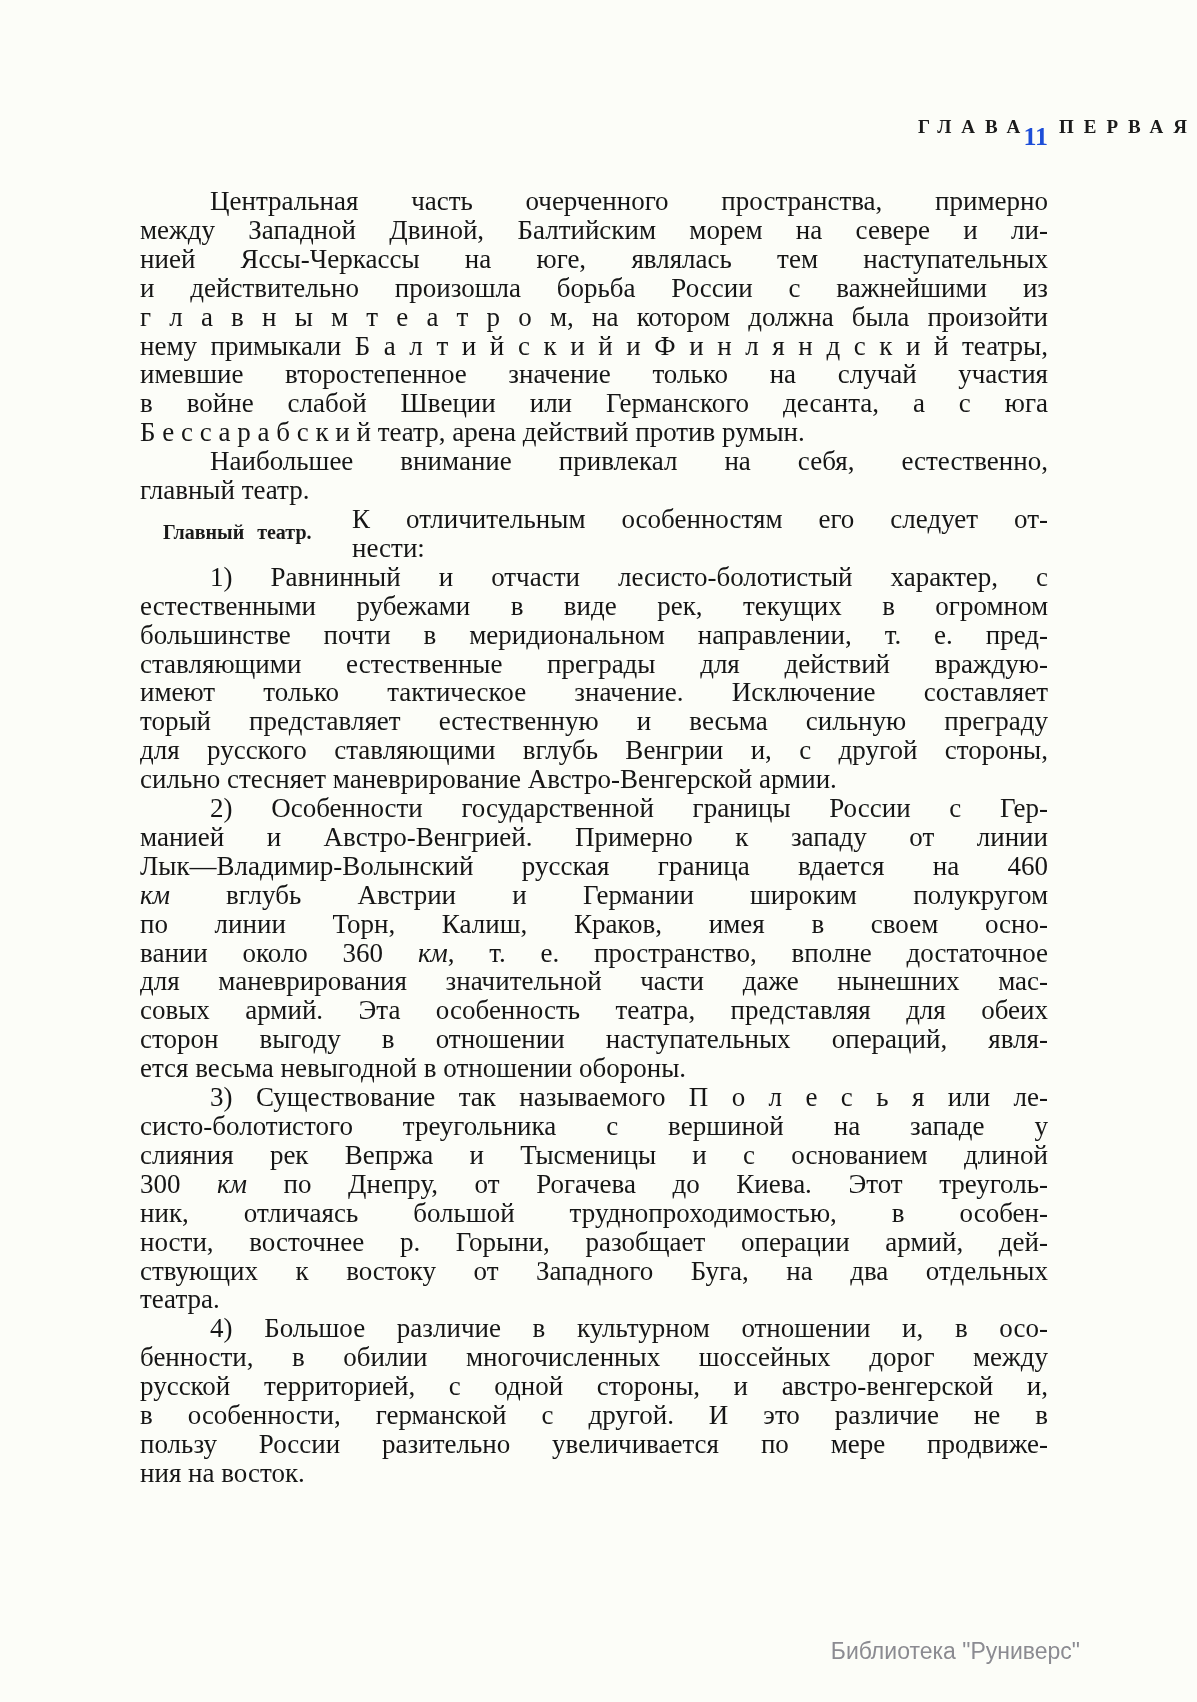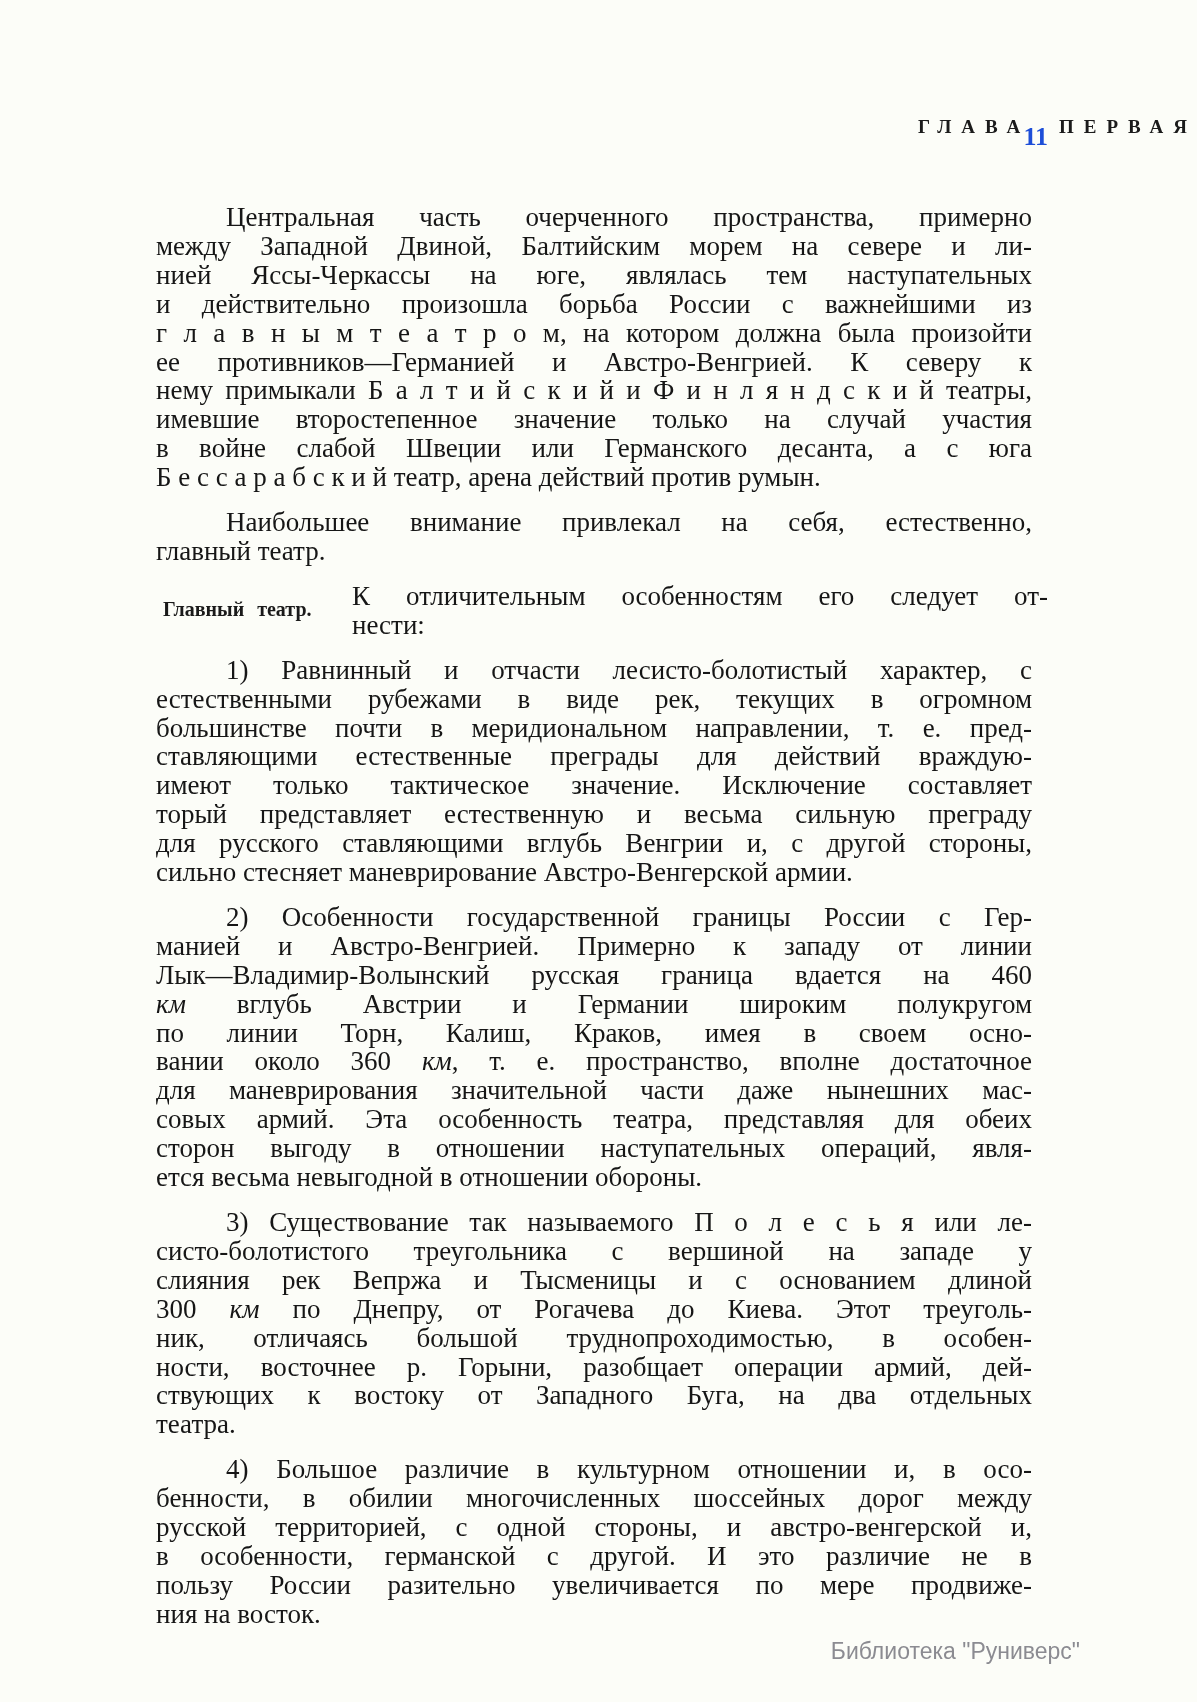--- a/index.html
+++ b/index.html
@@ -35,21 +35,21 @@
     color: #1d4ed8;
     text-align: center;
   }
   
   .body-text {
     position: absolute;
     top: 187px; left: 140px; width: 908px;
     font-size: 27px;
     line-height: 28.9px;
   }
-  .para { margin: 16px; }
+  .para { margin: 0; }
   .line {
     text-align: justify;
     text-align-last: justify;
     text-justify: inter-word;
   }
   .line.last { text-align-last: left; }
   .line.first { text-indent: 70px; }
   .line i { font-style: italic; }
   
   .sidenote-row { position: relative; }
@@ -79,21 +79,20 @@
   <div class="running-head">ГЛАВА ПЕРВАЯ</div>
   <div class="page-number">11</div>
 
   <div class="body-text">
       <div class="para">
         <div class="line first">Центральная часть очерченного пространства, примерно</div>
         <div class="line">между Западной Двиной, Балтийским морем на севере и ли-</div>
         <div class="line">нией Яссы-Черкассы на юге, являлась тем наступательных</div>
         <div class="line">и действительно произошла борьба России с важнейшими из</div>
         <div class="line">г л а в н ы м  т е а т р о м, на котором должна была произойти</div>
-        <div class="line">ее противников—Германией и Австро-Венгрией. К северу к</div>
         <div class="line">нему примыкали Б а л т и й с к и й и Ф и н л я н д с к и й театры,</div>
         <div class="line">имевшие второстепенное значение только на случай участия</div>
         <div class="line">в войне слабой Швеции или Германского десанта, а с юга</div>
         <div class="line last">Б е с с а р а б с к и й  театр, арена действий против румын.</div>
       </div>
       <div class="para">
         <div class="line first">Наибольшее внимание привлекал на себя, естественно,</div>
         <div class="line last">главный театр.</div>
       </div>
       <div class="sidenote-row">

